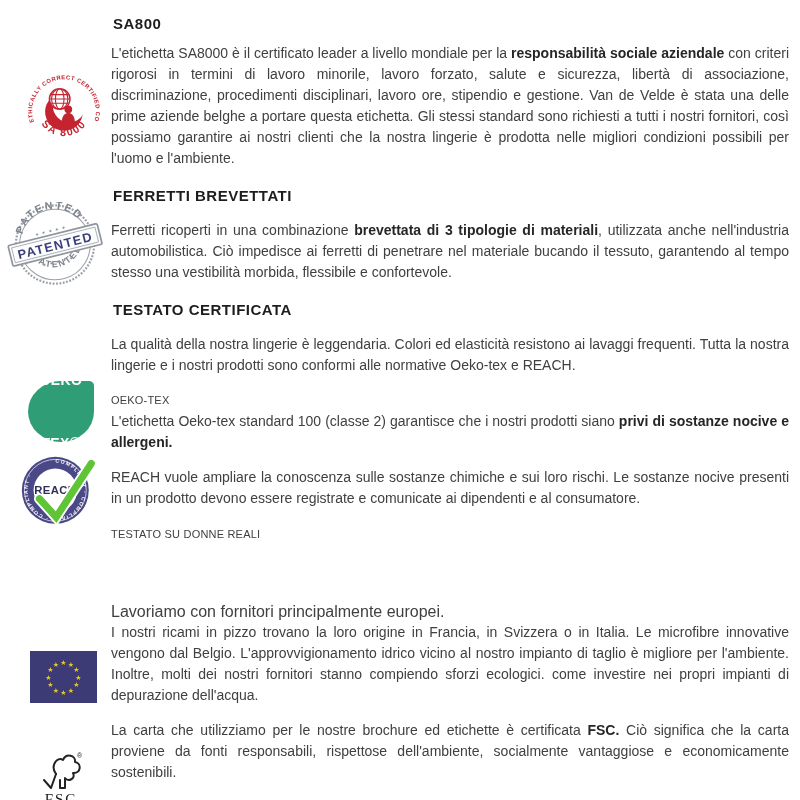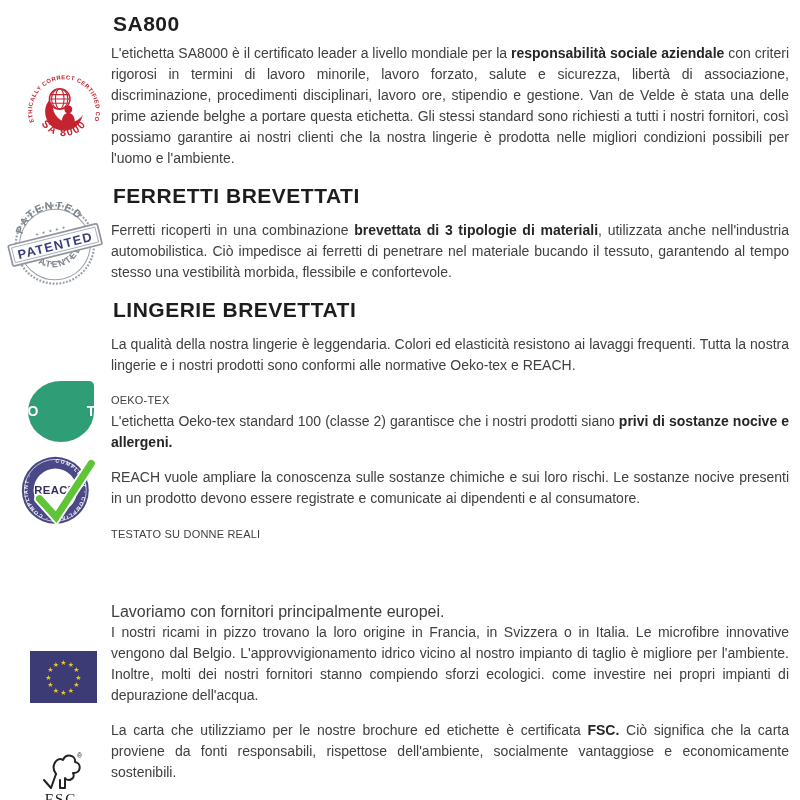--- a/index.html
+++ b/index.html
@@ -1,20 +1,20 @@
 <!DOCTYPE html>
 <html><head>
 <meta charset="utf-8">
 <style>
   html,body{margin:0;padding:0;}
   body{width:800px;height:800px;overflow:hidden;background:#ffffff;
        font-family:"Liberation Sans",sans-serif;color:#404040;}
   .page{position:relative;width:800px;height:800px;background:#ffffff;}
   .text-col{padding:0 11px 0 111px;}
-  .heading{font-size:21px;font-weight:700;color:#1d1d1d;letter-spacing:.5px;line-height:20px;padding-left:2px;}
+  .heading{font-size:15px;font-weight:700;color:#1d1d1d;letter-spacing:.5px;line-height:20px;padding-left:2px;}
   .h-sa{margin-top:14px;}
   .para{font-size:14px;line-height:21px;text-align:justify;}
   .bold{font-weight:700;color:#262626;}
   .p-sa{margin-top:9px;}
   .h-fer{margin-top:17px;}
   .p-fer{}
   .h-lin{margin-top:17px;}
   .p-lin{}
   .lbl{font-size:11px;line-height:21px;color:#404040;letter-spacing:.2px;}
   .lbl-oeko{margin-top:11px;}
@@ -23,21 +23,21 @@
   .lbl-test{margin-top:15px;}
   .p-test{margin-top:15px;}
   .p-eu-intro{font-size:16px;line-height:21px;margin-top:56px;text-align:left;}
   .p-eu{margin-top:0;}
   .p-fsc{margin-top:5px;}
   .badge{position:absolute;}
   .badge-sa8000{left:21px;top:54px;}
   .badge-patented{left:4px;top:188px;}
   .badge-oeko{left:28px;top:367px;width:66px;height:61px;background:#2f9e77;
       border-radius:52% 8% 52% 52% / 52% 8% 52% 52%;
-      display:flex;flex-direction:row;align-items:center;justify-content:center;
+      display:flex;flex-direction:column;align-items:center;justify-content:center;
       color:#ffffff;font-weight:700;font-size:14px;line-height:15px;letter-spacing:.4px;gap:48px;}
   .badge-reach{left:16px;top:436px;}
   .badge-eu{left:30px;top:637px;}
   .badge-fsc{left:40px;top:735px;}
   svg{display:block;}
 </style>
 </head>
 <body>
 
 <div class="page">
@@ -153,21 +153,21 @@
   </div>
 
   <div class="text-col">
 
     <div class="heading h-sa">SA800</div>
     <p class="para p-sa"><span>L'etichetta SA8000 è il certificato leader a livello mondiale per la </span><span class="bold">responsabilità sociale aziendale</span><span> con criteri rigorosi in termini di lavoro minorile, lavoro forzato, salute e sicurezza, libertà di associazione, discriminazione, procedimenti disciplinari, lavoro ore, stipendio e gestione. Van de Velde è stata una delle prime aziende belghe a portare questa etichetta.  Gli stessi standard sono richiesti a tutti i nostri fornitori, così possiamo garantire ai nostri clienti che la nostra lingerie è prodotta nelle migliori condizioni possibili per l'uomo e l'ambiente.</span></p>
 
     <div class="heading h-fer">FERRETTI BREVETTATI</div>
     <p class="para p-fer"><span>Ferretti ricoperti in una combinazione </span><span class="bold">brevettata di 3 tipologie di materiali</span><span>, utilizzata anche nell'industria automobilistica. Ciò impedisce ai ferretti di penetrare nel materiale bucando il tessuto, garantendo al tempo stesso una vestibilità morbida, flessibile e confortevole.</span></p>
 
-    <div class="heading h-lin">LINGERIE BREVETTATI</div>
+    <div class="heading h-lin">TESTATO CERTIFICATA</div>
     <p class="para p-lin">La qualità della nostra lingerie è leggendaria. Colori ed elasticità resistono ai lavaggi frequenti. Tutta la nostra lingerie e i nostri prodotti sono conformi alle normative Oeko-tex e REACH.</p>
 
     <div class="lbl lbl-oeko">OEKO-TEX</div>
     <p class="para p-oeko"><span>L'etichetta Oeko-tex standard 100 (classe 2) garantisce che i nostri prodotti siano </span><span class="bold">privi di sostanze nocive e allergeni.</span><span></span></p>
 
     <p class="para p-reach">REACH vuole ampliare la conoscenza sulle sostanze chimiche e sui loro rischi. Le sostanze nocive presenti in un prodotto devono essere registrate e comunicate ai dipendenti e al consumatore.</p>
 
     <div class="lbl lbl-test">TESTATO SU DONNE REALI</div>
 
     <div class="p-eu-intro">Lavoriamo con fornitori principalmente europei.</div>

